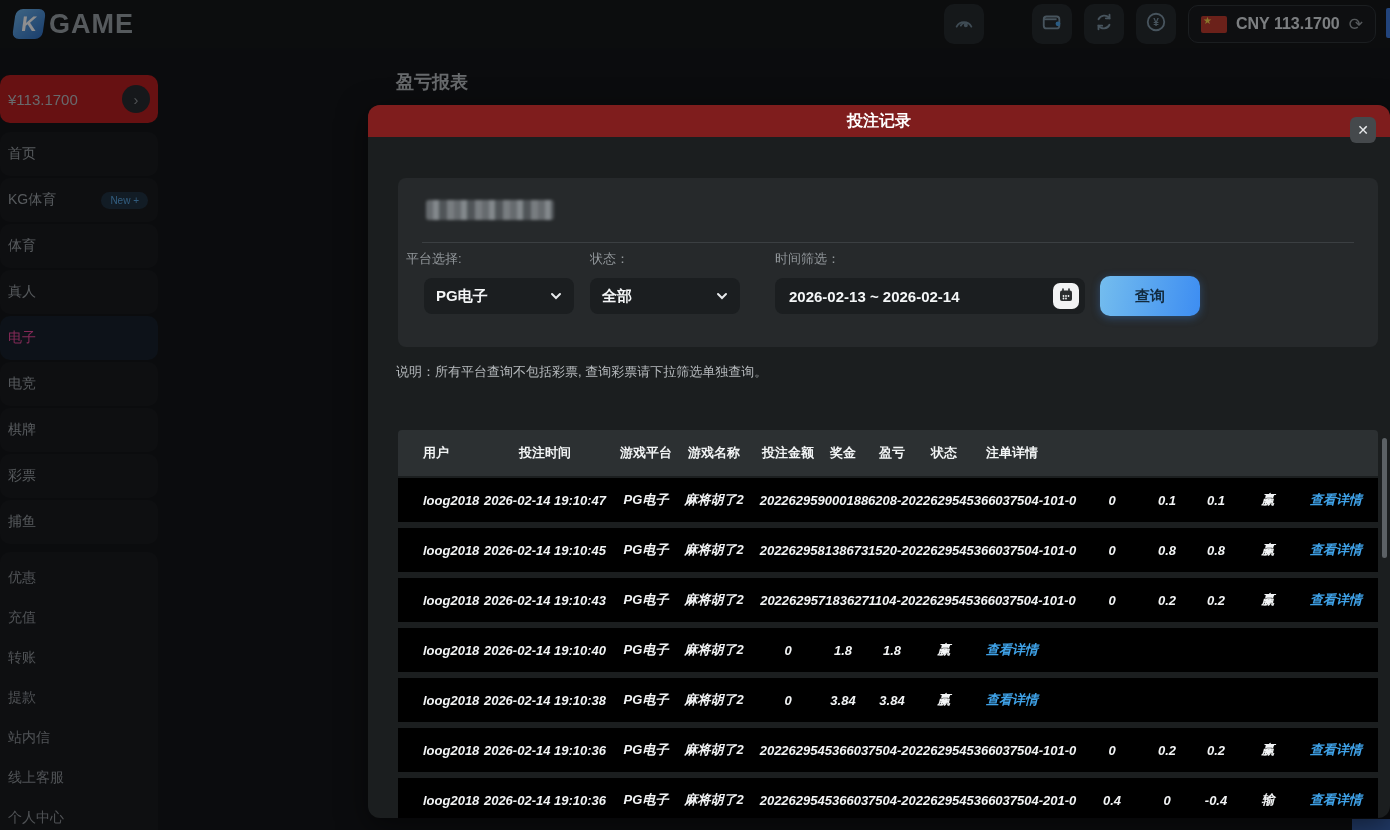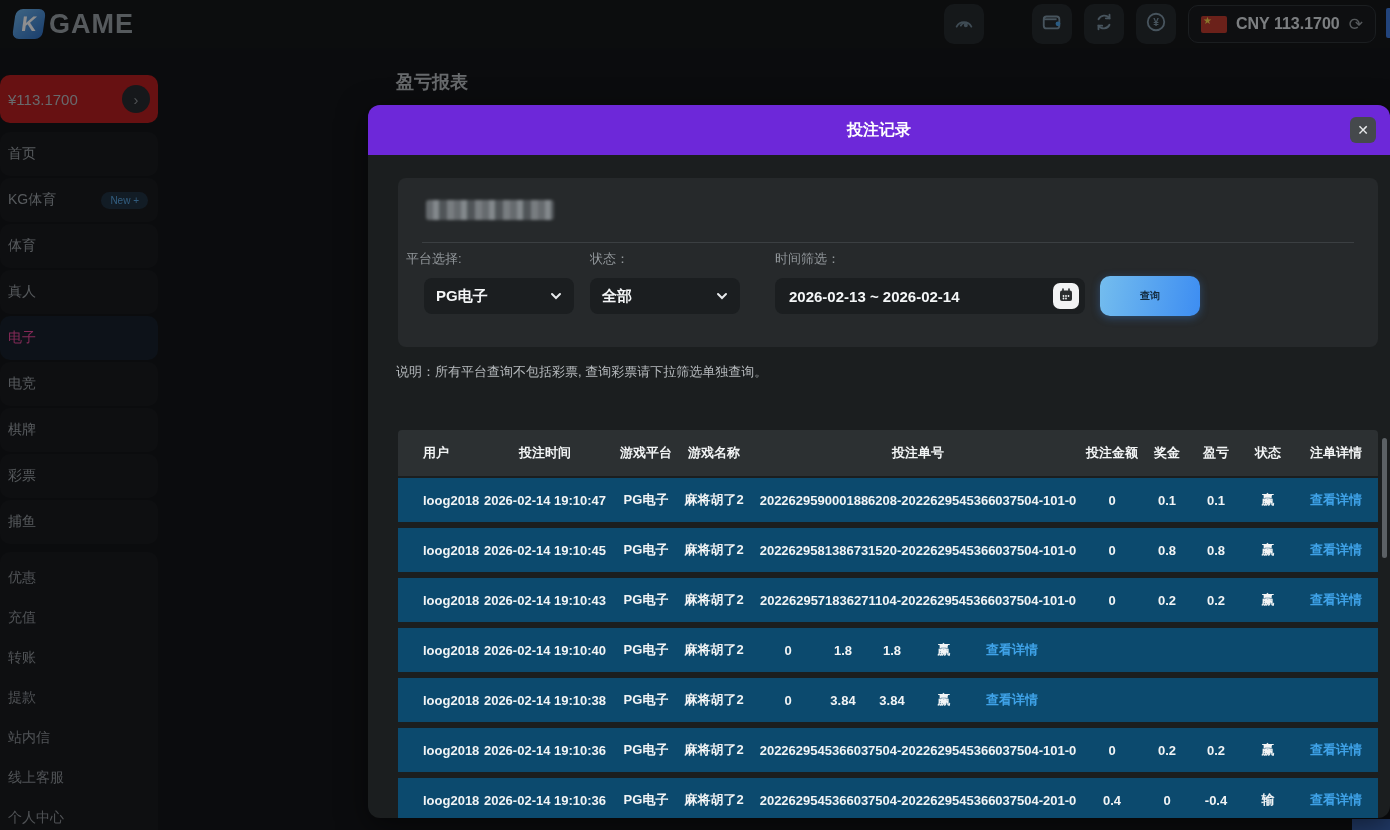--- a/index.html
+++ b/index.html
@@ -50,21 +50,21 @@
   
   .page-title { position:absolute; left:396px; top:70px; color:#b9bdc0; font-size:18px; font-weight:700; z-index:1; }
   .behind-blue { position:absolute; left:1352px; top:819px; width:38px; height:11px; background:#3a67b6; z-index:1; }
 
   
   .overlay { position:absolute; inset:0; background:rgba(4,5,7,0.45); z-index:5; }
 
   
   .modal { position:absolute; left:368px; top:105px; width:1022px; height:713px; background:#1b1e1f;
            border-radius:12px; z-index:10; overflow:hidden; box-shadow:0 8px 30px rgba(0,0,0,.5); }
-  .modal-header { height:50px; background:#6d28d9; display:flex; align-items:center; justify-content:center;
+  .modal-header { height:32px; background:#7f1d1d; display:flex; align-items:center; justify-content:center;
                   position:relative; }
   .modal-title { color:#fff; font-size:16px; font-weight:700; }
   .modal-close { position:absolute; right:14px; top:12px; width:26px; height:26px; border-radius:6px;
                  background:#45494c; color:#e8eaec; display:flex; align-items:center; justify-content:center;
                  font-size:14px; cursor:pointer; }
 
   .filter-card { position:absolute; left:30px; top:73px; width:980px; height:169px; background:#26292b;
                  border-radius:8px; }
   .blur-username { position:absolute; left:28px; top:22px; width:128px; height:20px; border-radius:3px;
                    background:repeating-linear-gradient(90deg,#777c80 0 7px,#9aa0a4 7px 13px,#5b6064 13px 21px,#8d9296 21px 28px);
@@ -77,31 +77,31 @@
               color:#f4f6f7; font-size:15px; font-weight:700; cursor:pointer; }
   .f-select.platform { left:26px; } .f-select.status { left:192px; }
   .f-select svg { width:12px; height:12px; }
   .f-date { position:absolute; left:377px; top:100px; width:310px; height:36px; background:#1b1e20;
             border-radius:8px; display:flex; align-items:center; justify-content:space-between;
             padding:0 6px 0 14px; color:#f4f6f7; font-size:15px; font-weight:700; cursor:pointer; }
   .cal-btn { width:26px; height:26px; border-radius:7px; background:#f2f3f4; display:flex;
              align-items:center; justify-content:center; }
   .cal-btn svg { width:16px; height:16px; }
   .search-btn { position:absolute; left:702px; top:98px; width:100px; height:40px; border-radius:10px;
-                background:linear-gradient(100deg,#74bdee 0%,#3d8df2 100%); color:#122a3e; font-size:10px;
+                background:linear-gradient(100deg,#74bdee 0%,#3d8df2 100%); color:#122a3e; font-size:15px;
                 font-weight:700; display:flex; align-items:center; justify-content:center; cursor:pointer;
                 box-shadow:0 2px 8px rgba(61,141,242,.35); }
 
   .note { position:absolute; left:28px; top:258px; color:#b6babd; font-size:13px; }
 
   
   .table { position:absolute; left:30px; top:325px; width:980px; }
   .thead { height:46px; background:#2c3032; border-radius:4px 4px 0 0; display:flex; align-items:center;
            margin-bottom:2px; }
-  .trow { height:44px; background:#0c4a6e; display:flex; align-items:center; margin-bottom:6px; }
+  .trow { height:44px; background:#000000; display:flex; align-items:center; margin-bottom:6px;font-style:italic; }
   .th, .td { color:#f2f4f5; font-size:13px; font-weight:700; text-align:center; flex:0 0 auto; }
   .c-user { width:72px; text-align:left; padding-left:25px; }
   .c-time { width:150px; }
   .c-plat { width:52px; }
   .c-game { width:84px; }
   .c-order { flex:1 1 auto; }
   .c-amt { width:64px; }
   .c-bonus { width:46px; }
   .c-profit { width:52px; }
   .c-status { width:52px; }
@@ -291,21 +291,20 @@
   </div>
 
   <div class="note">说明：所有平台查询不包括彩票, 查询彩票请下拉筛选单独查询。</div>
 
   <div class="table">
     <div class="thead" id="table-header">
         <span class="th c-user">用户</span>
         <span class="th c-time">投注时间</span>
         <span class="th c-plat">游戏平台</span>
         <span class="th c-game">游戏名称</span>
-        <span class="th c-order">投注单号</span>
         <span class="th c-amt">投注金额</span>
         <span class="th c-bonus">奖金</span>
         <span class="th c-profit">盈亏</span>
         <span class="th c-status">状态</span>
         <span class="th c-detail">注单详情</span>
       </div>
     <div id="table-rows">
         <div class="trow">
           <span class="td c-user">loog2018</span>
           <span class="td c-time">2026-02-14 19:10:47</span>

